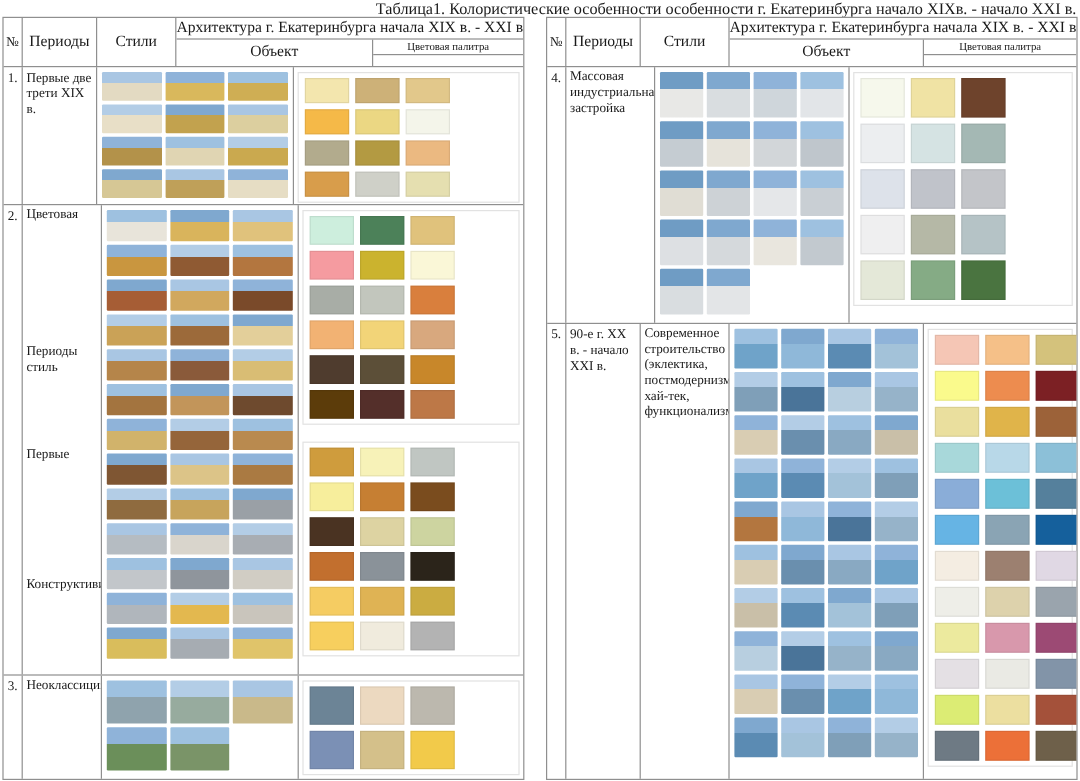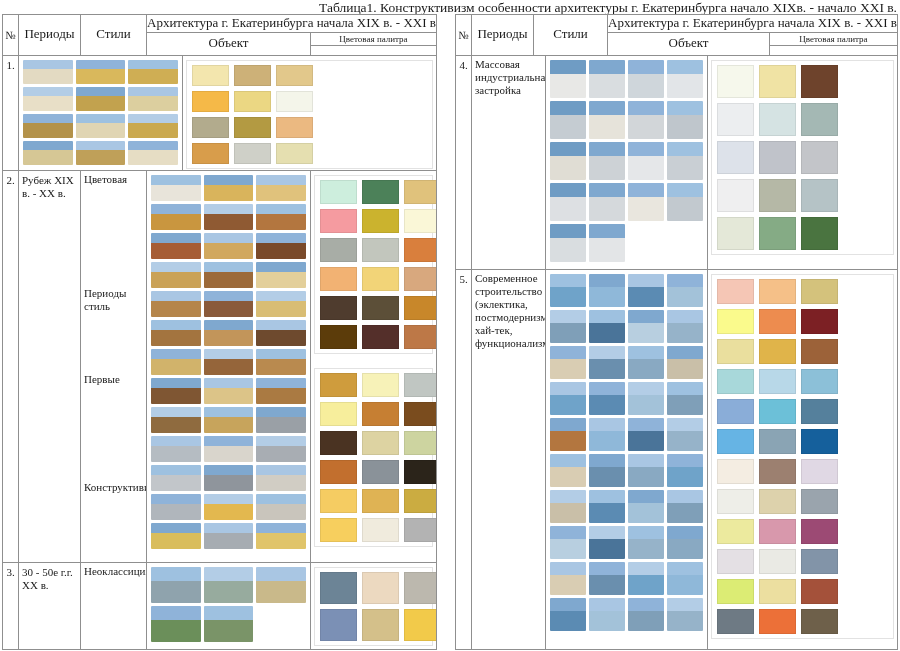--- a/index.html
+++ b/index.html
@@ -56,38 +56,39 @@
     border:1px solid #e2e2e2;background:#fff;
     padding:4px 5px;display:grid;grid-template-columns:repeat(3,37px);
     gap:5px;justify-content:start;
   }
   .pal-block:not(:last-child){margin-bottom:14px;}
   .swatch{border:1px solid rgba(0,0,0,0.07);box-sizing:border-box;}
 </style>
 </head>
 <body>
 
-<div class="title">Таблица1. Конструктивизм особенности архитектуры г. Екатеринбурга начало XIXв. - начало XXI в.</div>
+<div class="title">Таблица1. Колористические особенности особенности г. Екатеринбурга начало XIXв. - начало XXI в.</div>
 <div class="panel" id="panel-left">
     <div class="hdr">
       <div class="cell col-num">№</div>
       <div class="cell col-period hcell">Периоды</div>
       <div class="cell col-style hcell">Стили</div>
       <div class="cell arch">
         <div class="arch-title">Архитектура г. Екатеринбурга начала XIX в. - XXI в.</div>
         <div class="arch-sub">
           <div class="obj-hdr">Объект</div>
           <div class="pal-hdr">
             <div class="pal-hdr-label">Цветовая палитра</div>
           </div>
         </div>
       </div>
     </div>
     <div class="row" style="height: 115px;">
       <div class="cell col-num">1.</div>
+      <div class="cell col-period">Первые две трети XIX в.</div>
       <div class="cell col-obj">
         <div class="photo-grid" style="grid-template-columns: repeat(3, 1fr);">
           <div class="photo" style="height: 24px; background: linear-gradient(rgb(169, 198, 227) 0px, rgb(169, 198, 227) 38%, rgb(227, 218, 194) 38%, rgb(227, 218, 194) 100%);"></div>
           <div class="photo" style="height: 24px; background: linear-gradient(rgb(143, 179, 217) 0px, rgb(143, 179, 217) 38%, rgb(217, 184, 92) 38%, rgb(217, 184, 92) 100%);"></div>
           <div class="photo" style="height: 24px; background: linear-gradient(rgb(158, 193, 224) 0px, rgb(158, 193, 224) 38%, rgb(207, 174, 84) 38%, rgb(207, 174, 84) 100%);"></div>
           <div class="photo" style="height: 24px; background: linear-gradient(rgb(179, 205, 230) 0px, rgb(179, 205, 230) 38%, rgb(232, 223, 199) 38%, rgb(232, 223, 199) 100%);"></div>
           <div class="photo" style="height: 24px; background: linear-gradient(rgb(127, 168, 207) 0px, rgb(127, 168, 207) 38%, rgb(194, 162, 78) 38%, rgb(194, 162, 78) 100%);"></div>
           <div class="photo" style="height: 24px; background: linear-gradient(rgb(169, 198, 227) 0px, rgb(169, 198, 227) 38%, rgb(220, 207, 159) 38%, rgb(220, 207, 159) 100%);"></div>
           <div class="photo" style="height: 24px; background: linear-gradient(rgb(143, 179, 217) 0px, rgb(143, 179, 217) 38%, rgb(179, 146, 74) 38%, rgb(179, 146, 74) 100%);"></div>
           <div class="photo" style="height: 24px; background: linear-gradient(rgb(158, 193, 224) 0px, rgb(158, 193, 224) 38%, rgb(224, 213, 179) 38%, rgb(224, 213, 179) 100%);"></div>
@@ -111,21 +112,20 @@
             <div class="swatch" style="height: 21px; background: rgb(235, 185, 129);"></div>
             <div class="swatch" style="height: 21px; background: rgb(216, 157, 75);"></div>
             <div class="swatch" style="height: 21px; background: rgb(207, 208, 200);"></div>
             <div class="swatch" style="height: 21px; background: rgb(229, 223, 176);"></div>
           </div>
         </div>
       </div>
     </div>
     <div class="row" style="height: 392px;">
       <div class="cell col-num">2.</div>
-      <div class="cell col-period">Рубеж XIX в. - XX в.</div>
       <div class="cell col-style">
         <div class="style-label" style="top: 2px;">Цветовая</div>
         <div class="style-label" style="top: 116px;">Периоды стиль</div>
         <div class="style-label" style="top: 202px;">Первые</div>
         <div class="style-label" style="top: 310px;">Конструктивизм</div>
       </div>
       <div class="cell col-obj">
         <div class="photo-grid" style="grid-template-columns: repeat(3, 1fr);">
           <div class="photo" style="height: 26px; background: linear-gradient(rgb(158, 193, 224) 0px, rgb(158, 193, 224) 38%, rgb(232, 228, 218) 38%, rgb(232, 228, 218) 100%);"></div>
           <div class="photo" style="height: 26px; background: linear-gradient(rgb(127, 168, 207) 0px, rgb(127, 168, 207) 38%, rgb(217, 180, 92) 38%, rgb(217, 180, 92) 100%);"></div>
@@ -208,21 +208,20 @@
             <div class="swatch" style="height: 24px; background: rgb(203, 172, 65);"></div>
             <div class="swatch" style="height: 24px; background: rgb(247, 207, 94);"></div>
             <div class="swatch" style="height: 24px; background: rgb(240, 235, 221);"></div>
             <div class="swatch" style="height: 24px; background: rgb(179, 179, 179);"></div>
           </div>
         </div>
       </div>
     </div>
     <div class="row" style="height: 88px;">
       <div class="cell col-num">3.</div>
-      <div class="cell col-period">30 - 50е г.г. XX в.</div>
       <div class="cell col-style">
         <div class="style-label" style="top: 2px;">Неоклассицизм</div>
       </div>
       <div class="cell col-obj">
         <div class="photo-grid" style="grid-template-columns: repeat(3, 1fr);">
           <div class="photo" style="height: 36px; background: linear-gradient(rgb(158, 193, 224) 0px, rgb(158, 193, 224) 38%, rgb(143, 163, 173) 38%, rgb(143, 163, 173) 100%);"></div>
           <div class="photo" style="height: 36px; background: linear-gradient(rgb(179, 205, 230) 0px, rgb(179, 205, 230) 38%, rgb(151, 171, 158) 38%, rgb(151, 171, 158) 100%);"></div>
           <div class="photo" style="height: 36px; background: linear-gradient(rgb(169, 198, 227) 0px, rgb(169, 198, 227) 38%, rgb(201, 185, 138) 38%, rgb(201, 185, 138) 100%);"></div>
           <div class="photo" style="height: 36px; background: linear-gradient(rgb(143, 179, 217) 0px, rgb(143, 179, 217) 38%, rgb(107, 143, 90) 38%, rgb(107, 143, 90) 100%);"></div>
           <div class="photo" style="height: 36px; background: linear-gradient(rgb(158, 193, 224) 0px, rgb(158, 193, 224) 38%, rgb(122, 148, 104) 38%, rgb(122, 148, 104) 100%);"></div>
@@ -301,20 +300,21 @@
             <div class="swatch" style="height: 33px; background: rgb(181, 195, 198);"></div>
             <div class="swatch" style="height: 33px; background: rgb(228, 232, 216);"></div>
             <div class="swatch" style="height: 33px; background: rgb(133, 171, 133);"></div>
             <div class="swatch" style="height: 33px; background: rgb(74, 116, 64);"></div>
           </div>
         </div>
       </div>
     </div>
     <div class="row" style="height: 381px;">
       <div class="cell col-num">5.</div>
+      <div class="cell col-period">90-е г. XX в. - начало XXI в.</div>
       <div class="cell col-style">
         <div class="style-label" style="top: 2px;">Современное строительство (эклектика, постмодернизм, хай-тек, функционализм</div>
       </div>
       <div class="cell col-obj">
         <div class="photo-grid" style="grid-template-columns: repeat(4, 1fr);">
           <div class="photo" style="height: 33px; background: linear-gradient(rgb(158, 193, 224) 0px, rgb(158, 193, 224) 38%, rgb(111, 163, 201) 38%, rgb(111, 163, 201) 100%);"></div>
           <div class="photo" style="height: 33px; background: linear-gradient(rgb(127, 168, 207) 0px, rgb(127, 168, 207) 38%, rgb(143, 184, 217) 38%, rgb(143, 184, 217) 100%);"></div>
           <div class="photo" style="height: 33px; background: linear-gradient(rgb(169, 198, 227) 0px, rgb(169, 198, 227) 38%, rgb(91, 139, 179) 38%, rgb(91, 139, 179) 100%);"></div>
           <div class="photo" style="height: 33px; background: linear-gradient(rgb(143, 179, 217) 0px, rgb(143, 179, 217) 38%, rgb(163, 194, 217) 38%, rgb(163, 194, 217) 100%);"></div>
           <div class="photo" style="height: 33px; background: linear-gradient(rgb(179, 205, 230) 0px, rgb(179, 205, 230) 38%, rgb(127, 159, 184) 38%, rgb(127, 159, 184) 100%);"></div>

